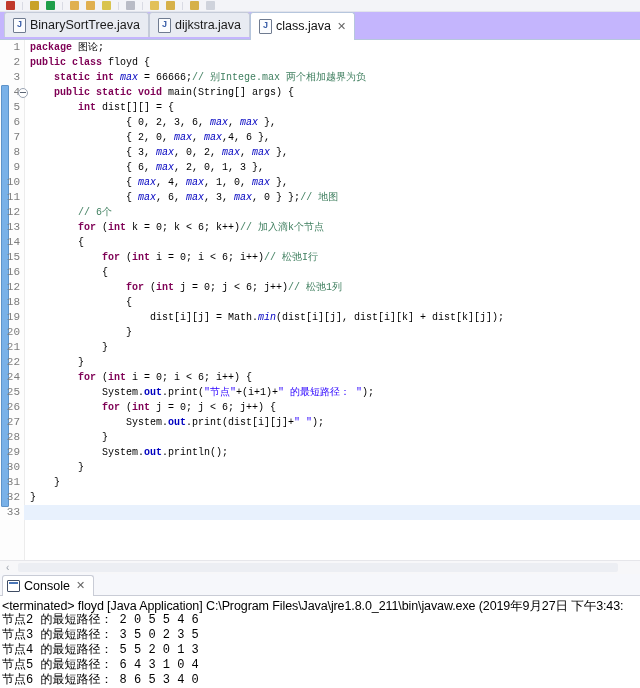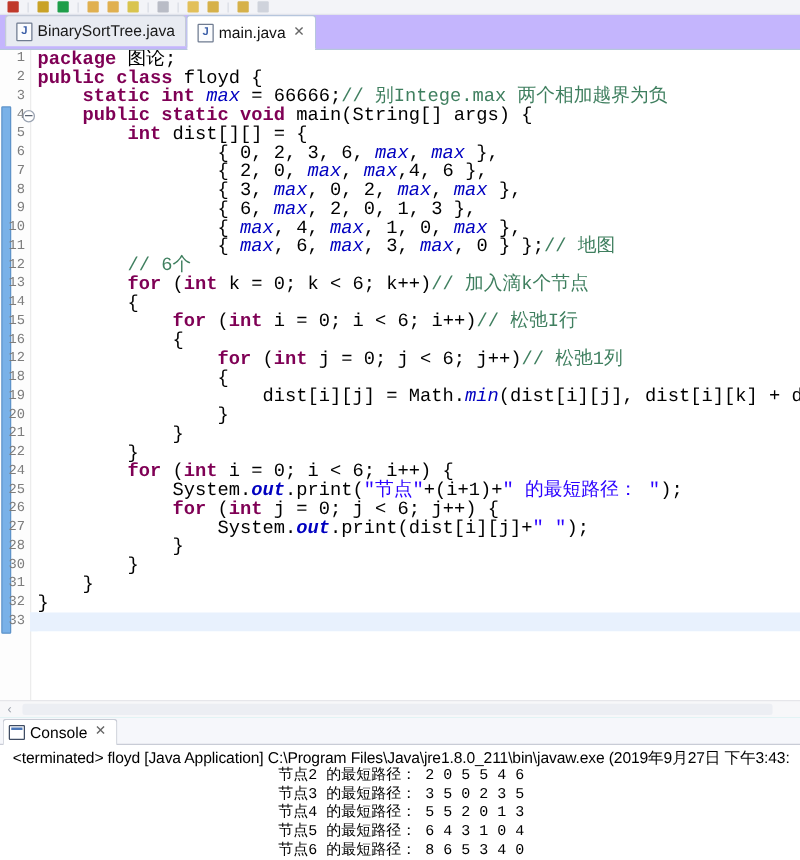--- a/index.html
+++ b/index.html
@@ -41,43 +41,43 @@
   .ann-bar{position:absolute;left:1px;width:6px;background:#79b1e8;border:1px solid #5e93c9;border-radius:1px;}
   .rows{position:relative;}
   .row{height:15px;line-height:15px;display:flex;white-space:pre;position:relative;}
   .row.cur .code{background:#e8f1fd;}
   .row.cur:before{content:"";position:absolute;left:24px;right:0;top:0;bottom:0;background:#e8f1fd;}
   .ln{width:24px;min-width:24px;text-align:right;padding-right:4px;box-sizing:border-box;
       font-family:"Liberation Mono", monospace;font-size:11px;color:#7d7d7d;position:relative;z-index:2;}
   .fold{position:absolute;left:18px;top:3px;width:8px;height:8px;border:1px solid #9aa3b2;
         border-radius:50%;background:#fff;z-index:3;}
   .fold:before{content:"";position:absolute;left:1px;right:1px;top:3px;height:1px;background:#5c6574;}
-  .code{padding-left:6px;font-family:"Liberation Mono", monospace;font-size:15px;
+  .code{padding-left:6px;font-family:"Liberation Mono", monospace;font-size:10px;
         color:#000;position:relative;z-index:2;}
   .kw{color:#7f0055;font-weight:bold;}
   .fld{color:#0000c0;font-style:italic;}
-  .stat{color:#0000c0;font-style:italic;font-weight:bold;}
+  .stat{color:#0000c0;font-weight:bold;}
   .cmt{color:#3f7f5f;margin-top:16px;}
   .str{color:#2a00ff;}
 
   .hscroll{height:13px;background:#f7f7f9;border-top:1px solid #e6e6ea;position:relative;flex:0 0 auto;}
   .hscroll .arrow{position:absolute;left:6px;top:1px;font-size:10px;color:#9aa0aa;line-height:11px;}
   .hscroll .thumb{position:absolute;left:18px;top:2px;height:9px;width:600px;background:#eceef3;border-radius:2px;}
 
   
   .console{flex:0 0 auto;background:#14b8a6;display:flex;flex-direction:column;}
   .ctabbar{height:22px;position:relative;display:flex;align-items:flex-end;padding-left:2px;background:#f6f7fb;}
   .ctabbar:after{content:"";position:absolute;left:0;right:0;bottom:0;height:1px;background:#c9ccd6;}
   .ctab{height:20px;display:flex;align-items:center;gap:4px;padding:0 8px 0 4px;
         font-size:12.5px;background:#ffffff;border:1px solid #c9ccd6;border-bottom:none;
         border-top-left-radius:3px;border-top-right-radius:3px;position:relative;z-index:2;}
   .ctab:after{content:"";position:absolute;left:0;right:0;bottom:-1px;height:2px;background:#fff;}
   .con-ico{width:11px;height:10px;border:1px solid #3f4c63;background:#fff;border-radius:1px;position:relative;}
   .con-ico:before{content:"";position:absolute;left:1px;right:1px;top:1px;height:2px;background:#4a76b8;}
-  .cbody{background:#ffffff;flex:1 1 auto;padding:3px 0 0 2px;overflow:hidden;text-align:center;}
+  .cbody{background:#ffffff;flex:1 1 auto;padding:3px 0 0 2px;overflow:hidden;}
   .cline{font-family:"Liberation Sans", sans-serif;font-size:12.5px;line-height:14.5px;
          white-space:pre;color:#000;}
   .cline.term{letter-spacing:-0.1px;}
   .cout{font-family:"Liberation Mono", monospace;font-size:12px;line-height:15px;white-space:pre;color:#000;}
 </style>
 </head>
 <body>
 
 <div class="app">
 
@@ -98,23 +98,27 @@
       <span class="tb-sep"></span>
       <span class="tb-ico" style="background: rgb(214, 177, 74);"></span>
       <span class="tb-ico" style="background: rgb(207, 211, 220);"></span>
     </div>
 
   <div class="tabbar" id="tabbar">
       <div class="tab inactive">
         <span class="jfile"></span>
         <span>BinarySortTree.java</span>
       </div>
+      <div class="tab inactive">
+        <span class="jfile"></span>
+        <span>dijkstra.java</span>
+      </div>
       <div class="tab active">
         <span class="jfile"></span>
-        <span>main.java</span>
+        <span>class.java</span>
         <span class="tab-close">✕</span>
       </div>
     </div>
 
   <div class="editor">
     <div class="code-area">
       <div class="gutter-bg"></div>
       <div class="ann-bar" id="annbar" style="top: 45px; height: 420px;"></div>
       <div class="rows" id="rows">
           <div class="row"><span class="ln">1</span><span class="code"><span class="kw">package</span> 图论;</span></div>
@@ -137,20 +141,21 @@
           <div class="row"><span class="ln">18</span><span class="code">                {</span></div>
           <div class="row"><span class="ln">19</span><span class="code">                    dist[i][j] = Math.<span class="fld">min</span>(dist[i][j], dist[i][k] + dist[k][j]);</span></div>
           <div class="row"><span class="ln">20</span><span class="code">                }</span></div>
           <div class="row"><span class="ln">21</span><span class="code">            }</span></div>
           <div class="row"><span class="ln">22</span><span class="code">        }</span></div>
           <div class="row"><span class="ln">24</span><span class="code">        <span class="kw">for</span> (<span class="kw">int</span> i = 0; i &lt; 6; i++) {</span></div>
           <div class="row"><span class="ln">25</span><span class="code">            System.<span class="stat">out</span>.print(<span class="str">"节点"</span>+(i+1)+<span class="str">" 的最短路径： "</span>);</span></div>
           <div class="row"><span class="ln">26</span><span class="code">            <span class="kw">for</span> (<span class="kw">int</span> j = 0; j &lt; 6; j++) {</span></div>
           <div class="row"><span class="ln">27</span><span class="code">                System.<span class="stat">out</span>.print(dist[i][j]+<span class="str">" "</span>);</span></div>
           <div class="row"><span class="ln">28</span><span class="code">            }</span></div>
+          <div class="row"><span class="ln">29</span><span class="code">            System.<span class="stat">out</span>.println();</span></div>
           <div class="row"><span class="ln">30</span><span class="code">        }</span></div>
           <div class="row"><span class="ln">31</span><span class="code">    }</span></div>
           <div class="row"><span class="ln">32</span><span class="code">}</span></div>
           <div class="row cur"><span class="ln">33</span><span class="code"></span></div>
         </div>
     </div>
     <div class="hscroll">
       <span class="arrow">‹</span>
       <span class="thumb"></span>
     </div>

